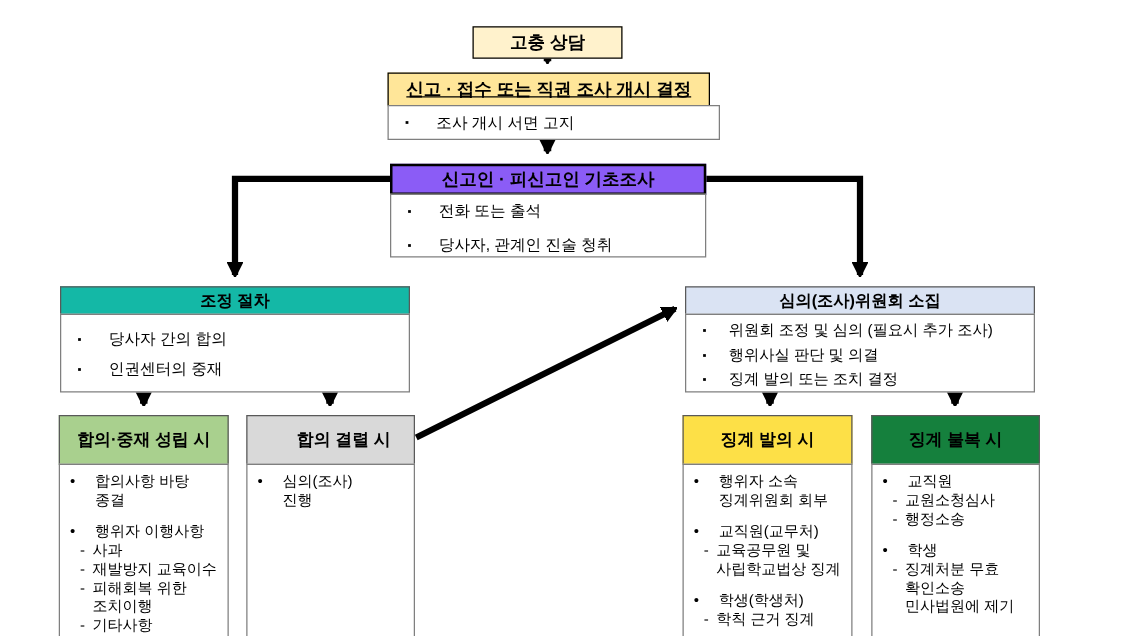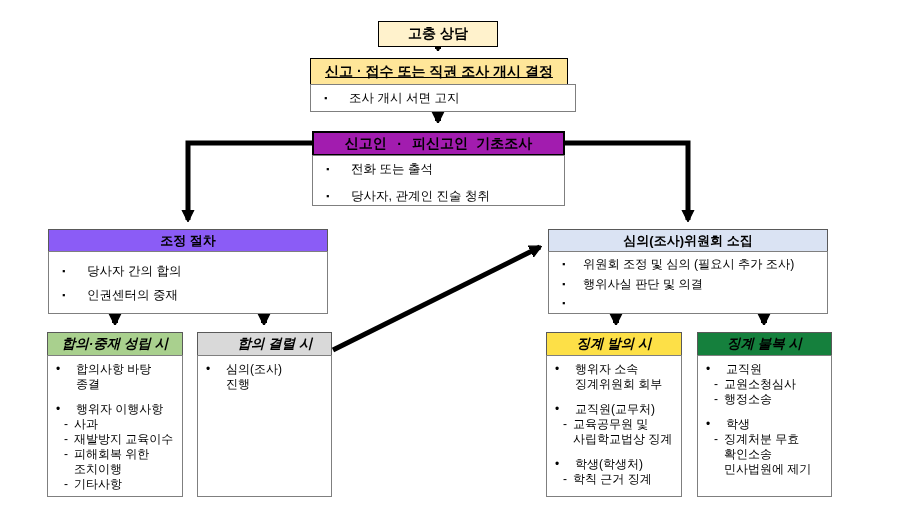--- a/index.html
+++ b/index.html
@@ -40,21 +40,21 @@
   .bd-s .t-d{padding-left:26px;}
   .bd-s .t-d2{padding-left:26px;}
   .bd-s .t-g{height:10px;}
   .mk-b{left:8px;font-size:12px;}
   .mk-d{left:16px;}
   
   .h-a{height:26px;font-size:14px;}
   .h-b{height:27px;font-size:14px;text-decoration:underline;}
   .h-c{height:25px;font-size:14px;}
   .h-sec{height:23px;font-size:13px;}
-  .h-bot{height:24px;font-size:13.5px;font-style:italic;}
+  .h-bot{height:40px;font-size:13.5px;}
 </style>
 </head>
 <body>
 
 <div class="canvas">
 
   <svg class="edges" viewBox="0 0 904 509">
     <defs>
       <marker id="ah" viewBox="0 0 10 10" refX="8.5" refY="5" markerWidth="2.4" markerHeight="2.7" orient="auto">
         <path d="M0,0 L10,5 L0,10 z"></path>
@@ -76,41 +76,41 @@
   </div>
 
   <div class="node" style="left:310px;top:58px;width:258px;">
     <div class="hdr hdr-thin h-b" style="background-color: rgb(255, 230, 153);">신고 · 접수 또는 직권 조사 개시 결정</div>
     <div class="bd bd-top" style="width:266px;height:28px;">
         <div class="ln t-sq"><span class="mk mk-sq">▪</span><span class="tx">조사 개시 서면 고지</span></div>
       </div>
   </div>
 
   <div class="node" style="left:312px;top:131px;width:253px;">
-    <div class="hdr hdr-black h-c" style="background-color: #a21caf; font-family: Liberation Mono, monospace;">신고인 · 피신고인 기초조사</div>
+    <div class="hdr hdr-black h-c" style="background-color: #8b5cf6;">신고인 · 피신고인 기초조사</div>
     <div class="bd bd-top" style="height:51px;padding-top:0;">
         <div class="ln t-sq"><span class="mk mk-sq">▪</span><span class="tx">전화 또는 출석</span></div>
         <div class="ln t-sq"><span class="mk mk-sq">▪</span><span class="tx">당사자, 관계인 진술 청취</span></div>
       </div>
   </div>
 
   <div class="node" style="left:48px;top:229px;width:280px;">
-    <div class="hdr hdr-gray h-sec" style="background-color: #8b5cf6;">조정 절차</div>
+    <div class="hdr hdr-gray h-sec" style="background-color: #14b8a6;">조정 절차</div>
     <div class="bd bd-mid" style="height:63px;padding-top:7px;">
         <div class="ln t-sq"><span class="mk mk-sq">▪</span><span class="tx">당사자 간의 합의</span></div>
         <div class="ln t-sq"><span class="mk mk-sq">▪</span><span class="tx">인권센터의 중재</span></div>
       </div>
   </div>
 
   <div class="node" style="left:548px;top:229px;width:280px;">
     <div class="hdr hdr-gray h-sec" style="background-color: rgb(218, 227, 243);">심의(조사)위원회 소집</div>
     <div class="bd bd-com" style="height:63px;padding-top:3px;">
         <div class="ln t-sq"><span class="mk mk-sq">▪</span><span class="tx">위원회 조정 및 심의 (필요시 추가 조사)</span></div>
         <div class="ln t-sq"><span class="mk mk-sq">▪</span><span class="tx">행위사실 판단 및 의결</span></div>
-        <div class="ln t-sq"><span class="mk mk-sq">▪</span></div>
+        <div class="ln t-sq"><span class="mk mk-sq">▪</span><span class="tx">징계 발의 또는 조치 결정</span></div>
       </div>
   </div>
 
   <div class="node" style="left:47px;top:332px;width:136px;">
     <div class="hdr hdr-gray h-bot" style="background-color: rgb(169, 208, 142);">합의·중재 성립 시</div>
     <div class="bd bd-s" style="height:142px;">
         <div class="ln t-b"><span class="mk mk-b">•</span><span class="tx">합의사항 바탕</span></div>
         <div class="ln t-b2"><span class="tx">종결</span></div>
         <div class="ln t-g"></div>
         <div class="ln t-b"><span class="mk mk-b">•</span><span class="tx">행위자 이행사항</span></div>

